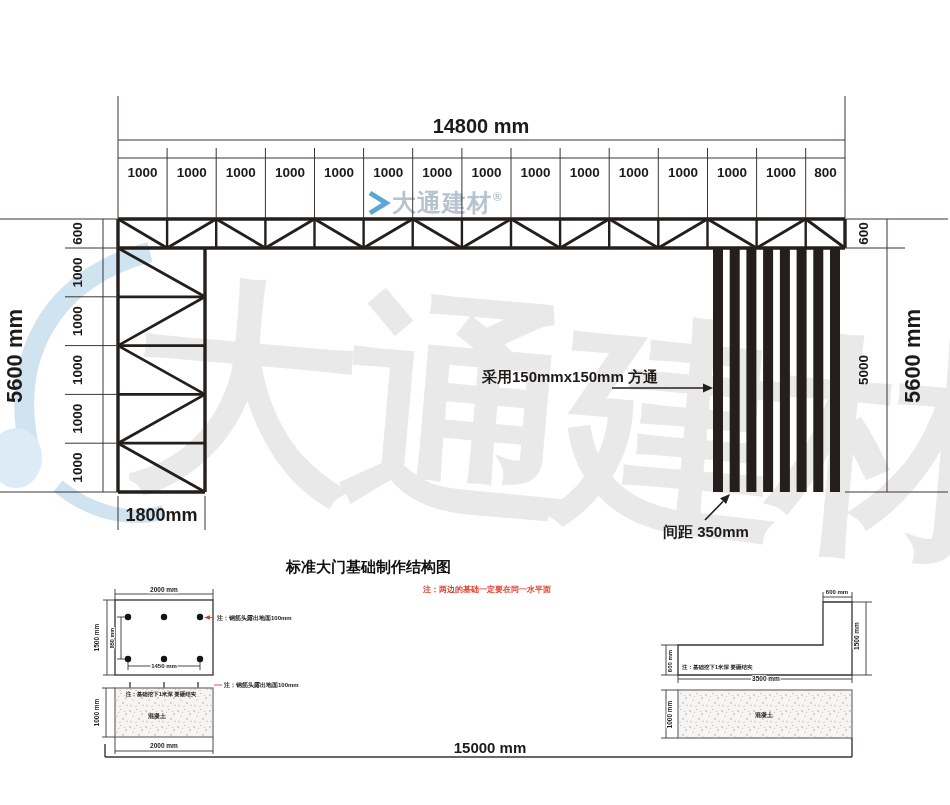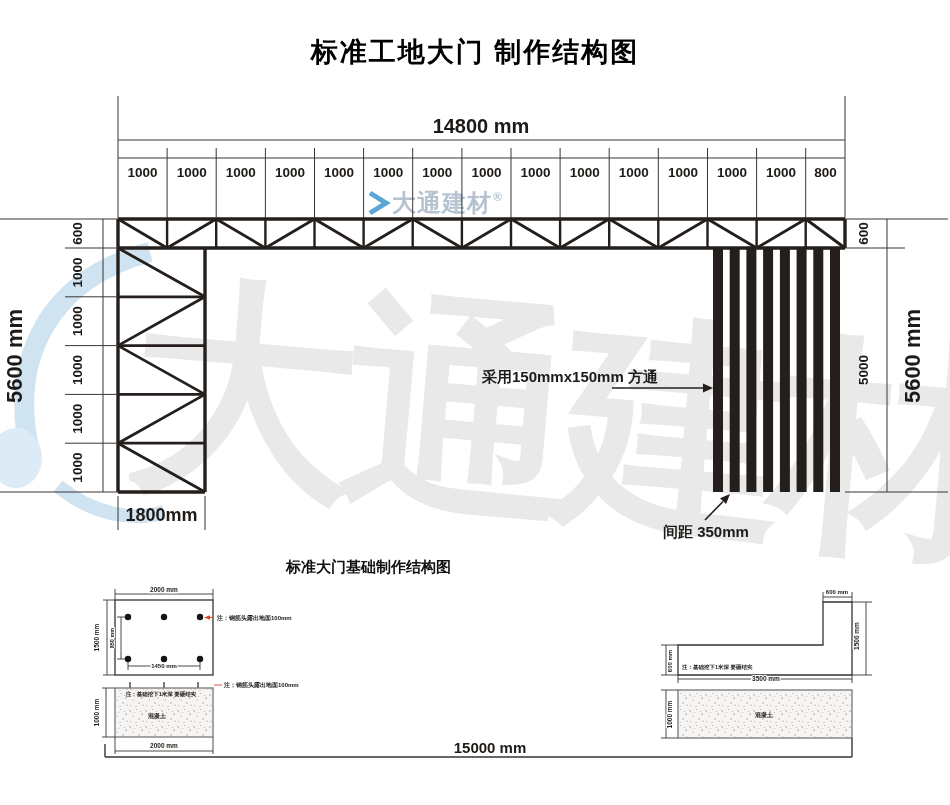--- a/index.html
+++ b/index.html
@@ -36,22 +36,22 @@
     <ellipse cx="16" cy="218" rx="26" ry="30" fill="#dcebf6"></ellipse>
   </svg>
   <div class="wm-small">
     <svg width="26" height="26" viewBox="0 0 26 26" style="position:static">
       <path d="M4,23 L20,13 L4,3" fill="none" stroke="#5aa7d6" stroke-width="5"></path>
     </svg>
     <span class="brand">大通建材</span>
     <span class="reg">®</span>
   </div>
 
-  <div class="main-title">标准工地大门 制作结构图</div>
   <div class="fnd-title">标准大门基础制作结构图</div>
+  <div class="fnd-note">注：两边的基础一定要在同一水平面</div>
 
   <svg width="950" height="545" viewBox="0 0 950 545" style="top:0">
 
     <g stroke="#3b3530" stroke-width="1">
       <path d="M118,96 V148 M845,96 V148" fill="none"></path>
       <path d="M118,140 H845" fill="none"></path>
     </g>
     <text x="481" y="133" font-size="20" text-anchor="middle">14800 mm</text>
 
     <g stroke="#3b3530" stroke-width="1">

